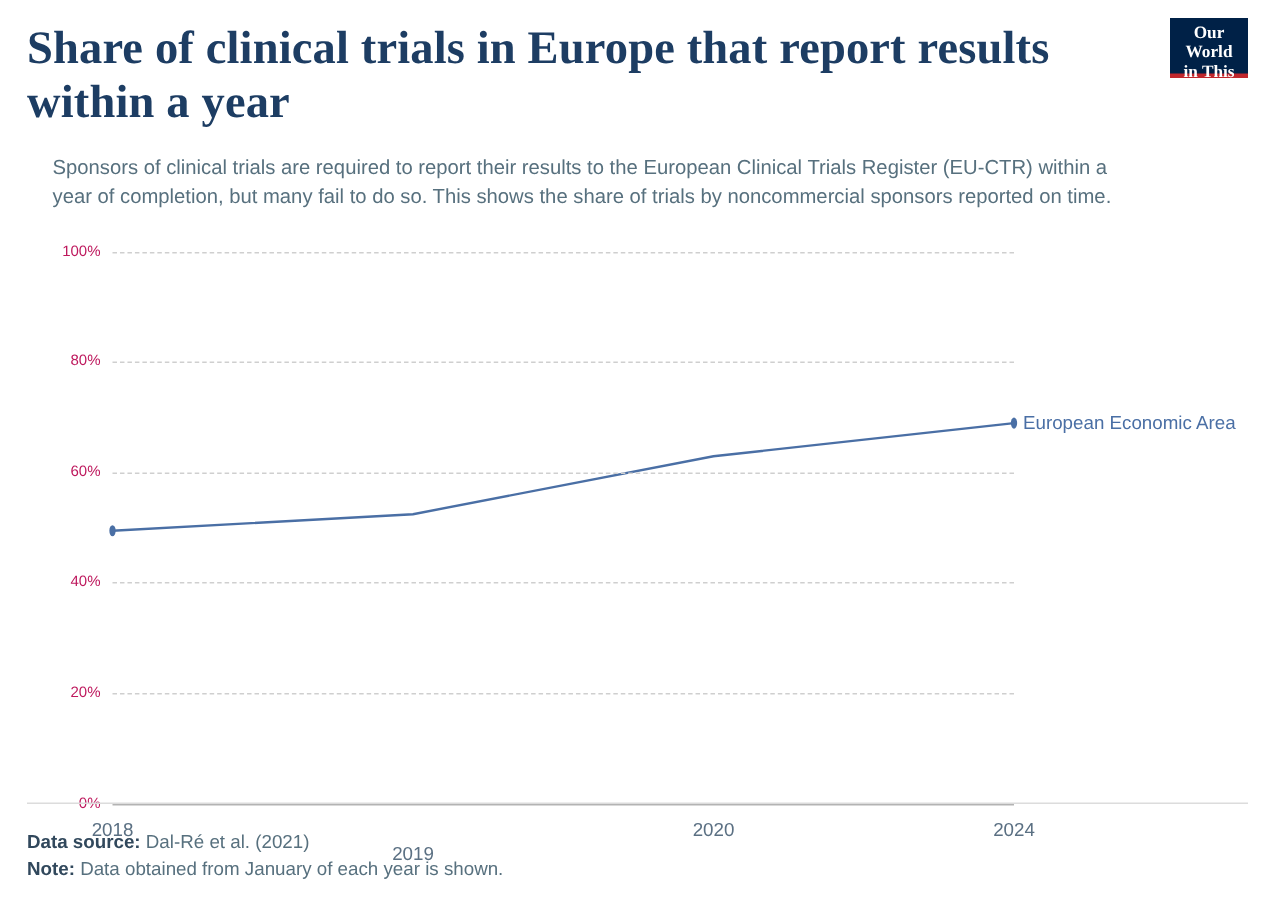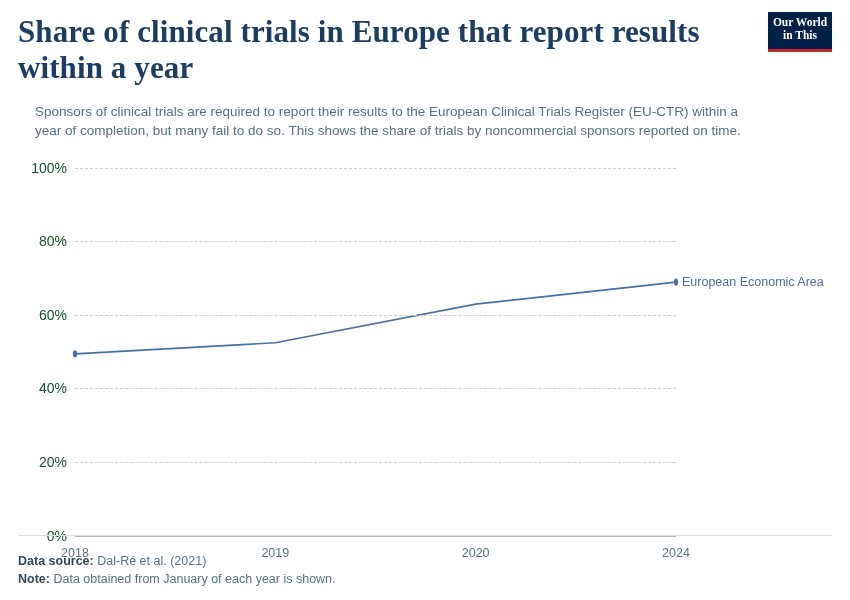--- a/index.html
+++ b/index.html
@@ -40,21 +40,21 @@
     font-size: 13.5px;
     line-height: 1.42;
     color: #57707e;
     max-width: 718px;
     margin: 17px;
   }
   .logo {
     position: absolute;
     top: -2px;
     right: 0;
-    width: 64px;
+    width: 52px;
     height: 40px;
     background: #002147;
     color: #ffffff;
     font-family: "Liberation Serif", serif;
     font-weight: 700;
     font-size: 11.5px;
     line-height: 1.12;
     text-align: center;
     padding-top: 4px;
     box-sizing: border-box;
@@ -81,22 +81,22 @@
     left: 0;
     right: 0;
     border-top: 1px dashed #cfcfcf;
     height: 0;
   }
   .gridline.zero { border-top: 1px solid #b3b3b3; }
   .ytick {
     position: absolute;
     right: calc(100% + 8px);
     transform: translateY(-50%);
-    font-size: 14px;
-    color: #14532d;
+    font-size: 10px;
+    color: #be185d;
     white-space: nowrap;
   }
   .xtick {
     position: absolute;
     top: calc(100% + 10px);
     transform: translateX(-50%);
     font-size: 12.5px;
     color: #5b7083;
     white-space: nowrap;
   }
@@ -162,21 +162,21 @@
         <div class="ytick" style="top: 80%;">20%</div>
         <div class="gridline" style="top: 60%;"></div>
         <div class="ytick" style="top: 60%;">40%</div>
         <div class="gridline" style="top: 40%;"></div>
         <div class="ytick" style="top: 40%;">60%</div>
         <div class="gridline" style="top: 20%;"></div>
         <div class="ytick" style="top: 20%;">80%</div>
         <div class="gridline" style="top: 0%;"></div>
         <div class="ytick" style="top: 0%;">100%</div>
         <div class="xtick" style="left: 0%;">2018</div>
-        <div class="xtick" style="left: 33.3333%;">2019</div>
+        <div class="xtick" style="left: 33.3333%; margin-top: 16px;">2019</div>
         <div class="xtick" style="left: 66.6667%;">2020</div>
         <div class="xtick" style="left: 100%;">2024</div>
         <div class="series-label" style="left: calc(100% + 6px); top: 31%; color: rgb(74, 111, 165);">European Economic Area</div>
       </div>
   </div>
 
   <div class="footer">
     <div class="footer-row">
       <div>
         <b>Data source:</b>

